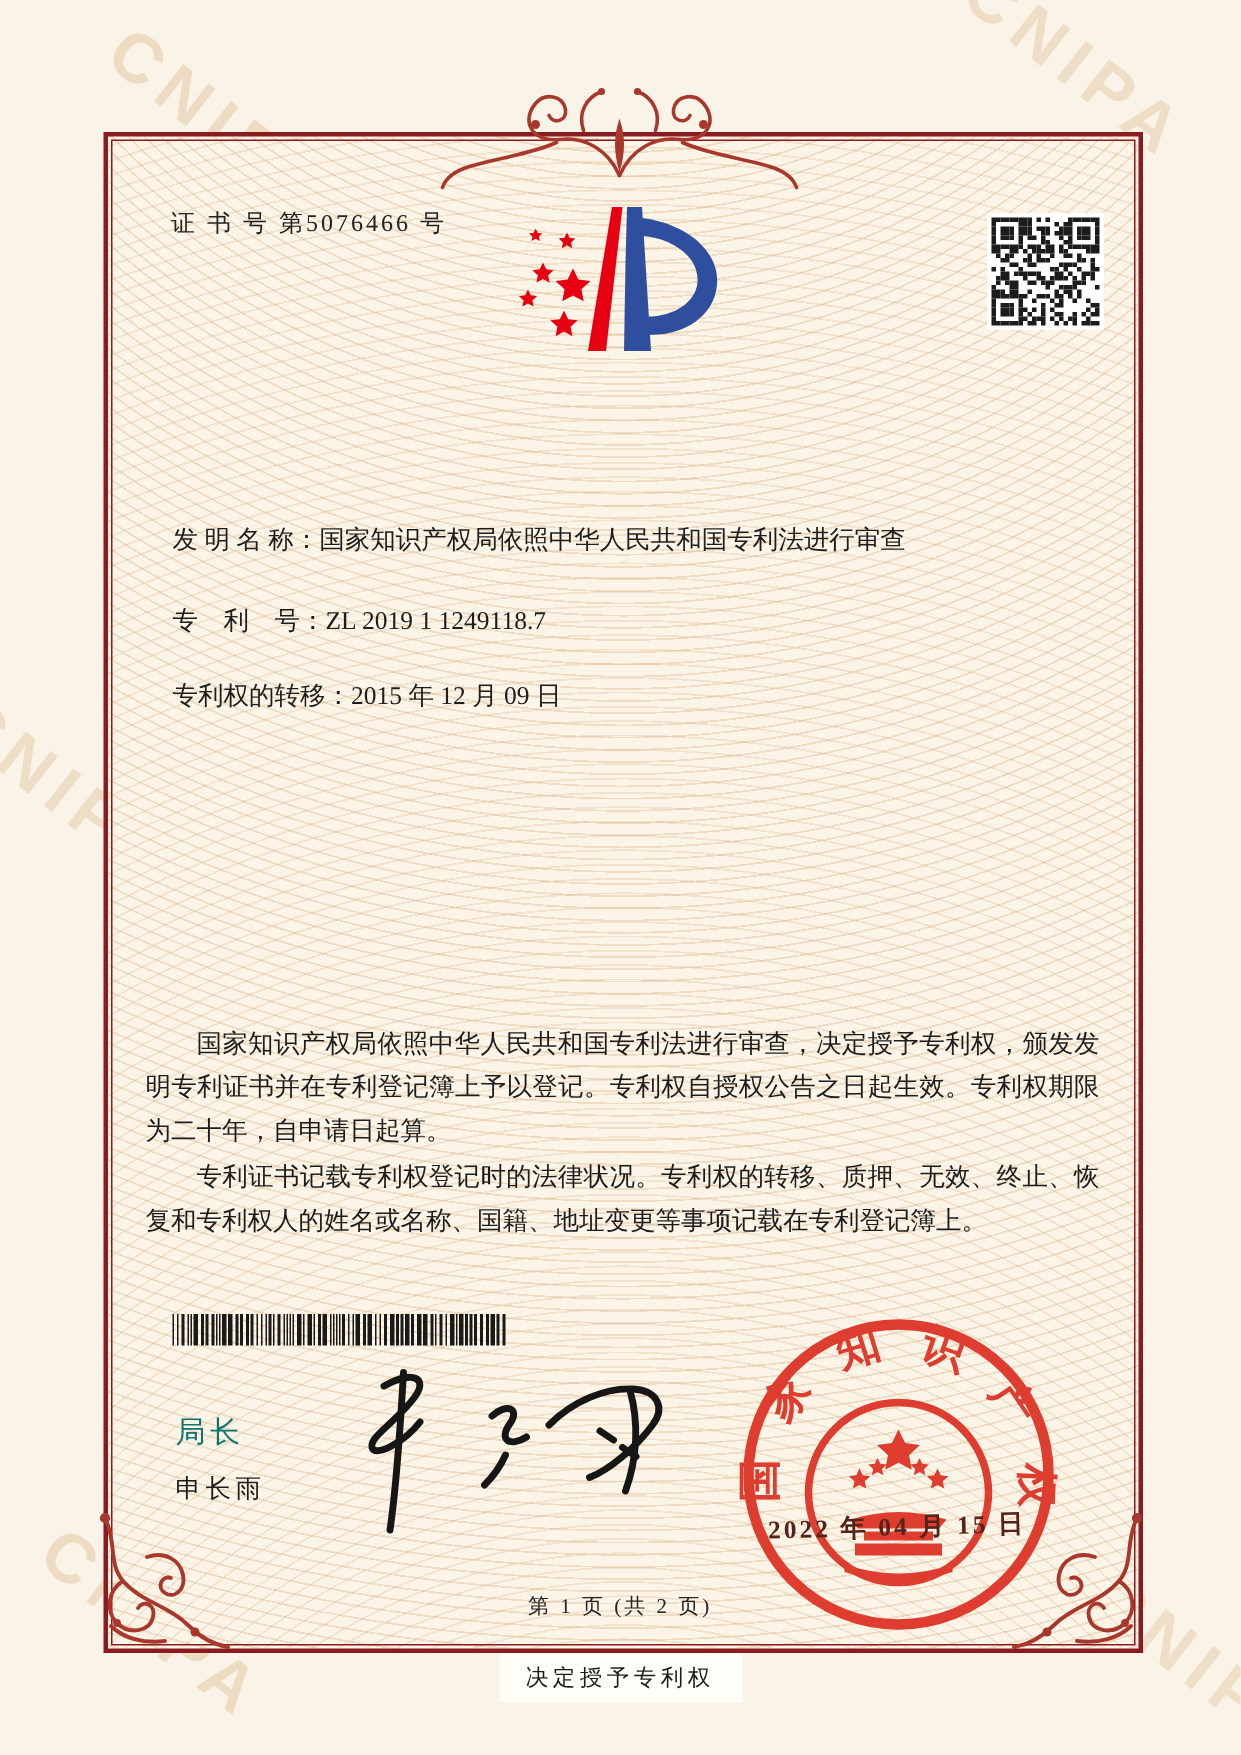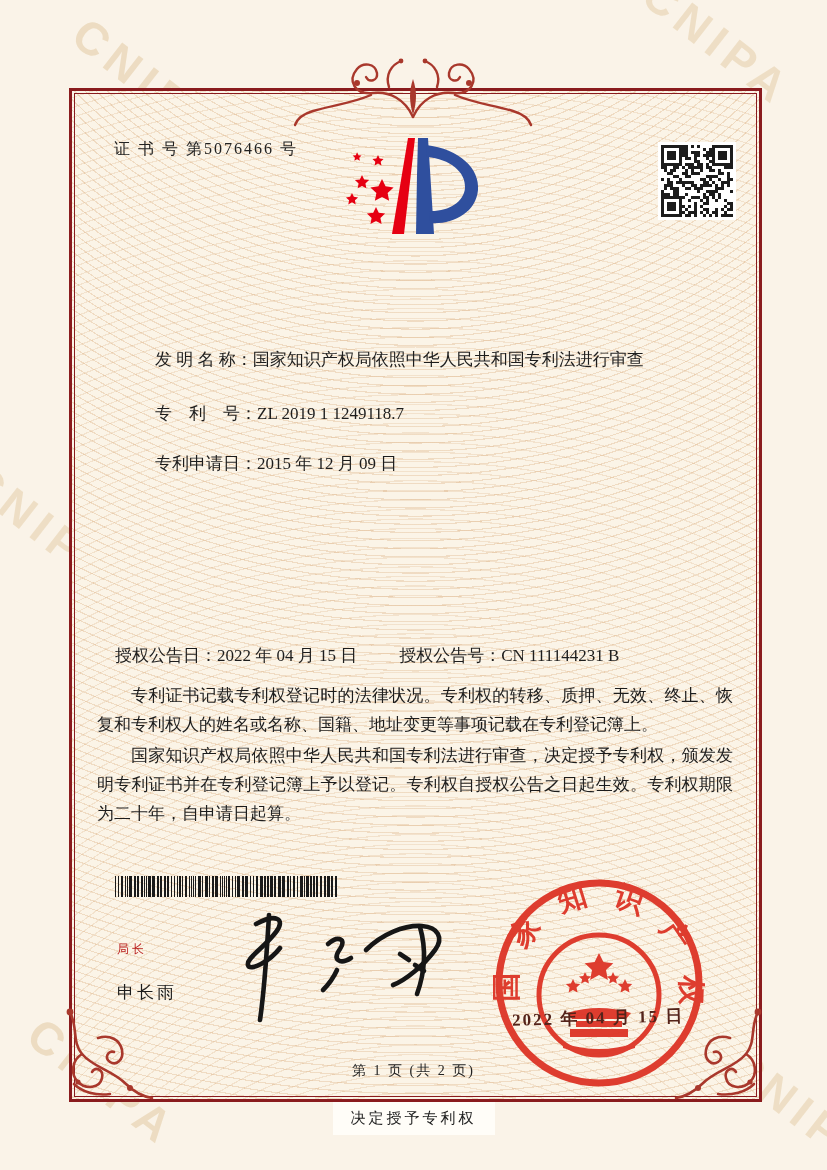--- a/index.html
+++ b/index.html
@@ -29,39 +29,39 @@
   .logo{position:absolute;left:338px;top:135px;width:144px;height:102px;}
   .qr-pad{position:absolute;left:658px;top:142px;width:72px;height:72px;background:#fff;padding:3px;box-sizing:content-box;}
   .qr{width:72px;height:72px;display:grid;grid-template-columns:repeat(24,1fr);grid-template-rows:repeat(24,1fr);}
   .qr i{display:block;}
   .qr i.d{background:#1c1c1c;}
   .title{position:absolute;left:0;top:247px;width:100%;text-align:center;
          font-size:38px;font-weight:bold;color:#111;letter-spacing:18px;text-indent:18px;}
 
   
   .fields{position:absolute;left:115px;top:349px;width:604px;font-size:17px;color:#1d1d1d;line-height:22px;}
-  .row{display:flex;margin-bottom:26px;align-items:flex-start;margin-left:40px;}
+  .row{display:flex;margin-bottom:26px;align-items:flex-start;}
   .row:first-child{margin-bottom:30px;}
   .row .lbl{white-space:pre;flex:0 0 auto;}
   .row .val{white-space:pre-line;flex:1 1 auto;line-height:26px;margin-top:-2px;}
   .grant-row{position:absolute;left:115px;top:644px;width:620px;font-size:17px;color:#1d1d1d;display:flex;}
   .grant-row .pair2{margin-left:42px;}
   .grant-row .lbl{white-space:pre;}
 
   
   .paras{position:absolute;left:97px;top:681px;width:636px;font-size:17px;color:#1c1c1c;}
   .paras p{margin:0 0 2px 0;text-indent:2em;text-align:justify;line-height:29px;}
 
   
   .barcode{position:absolute;left:115px;top:876px;width:228px;height:21px;font-size:0;white-space:nowrap;}
   .barcode i{display:inline-block;height:100%;background:#1a1a1a;}
   .barcode s{display:inline-block;height:100%;}
 
   
-  .signer-title{position:absolute;left:117px;top:941px;font-size:12px;letter-spacing:3px;color:#b91c1c;
+  .signer-title{position:absolute;left:117px;top:941px;font-size:20px;letter-spacing:3px;color:#0f766e;
                 font-family:"Liberation Sans","DejaVu Sans",sans-serif;}
   .signer-name{position:absolute;left:117px;top:981px;font-size:17px;letter-spacing:3px;color:#1c1c1c;
                font-family:"Liberation Sans","DejaVu Sans",sans-serif;}
   .signature{position:absolute;left:216px;top:908px;width:232px;height:118px;}
 
   
   .seal{position:absolute;left:493px;top:877px;width:212px;height:212px;opacity:.95;}
   .seal-date{position:absolute;left:512px;top:1006px;width:210px;font-size:17px;font-weight:bold;
              letter-spacing:2px;color:#54231a;transform:rotate(-1.5deg);}
 
@@ -731,39 +731,31 @@
         <span class="val">国家知识产权局依照中华人民共和国专利法进行审查</span>
     </div>
 
 
     <div class="row">
       <span class="lbl">专　利　号：</span>
         <span class="val">ZL 2019 1 1249118.7</span>
     </div>
 
     <div class="row">
-      <span class="lbl">专利申请日：</span>
+      <span class="lbl">专利权的转移：</span>
         <span class="val">2015 年 12 月 09 日</span>
     </div>
 
 
   </div>
 
-  <div class="grant-row">
-    <span class="pair1">
-      <span class="lbl">授权公告日：</span><span>2022 年 04 月 15 日</span>
-    </span>
-    <span class="pair2">
-      <span class="lbl">授权公告号：</span><span>CN 111144231 B</span>
-    </span>
-  </div>
 
   <div class="paras">
+    <p>国家知识产权局依照中华人民共和国专利法进行审查，决定授予专利权，颁发发明专利证书并在专利登记簿上予以登记。专利权自授权公告之日起生效。专利权期限为二十年，自申请日起算。</p>
     <p>专利证书记载专利权登记时的法律状况。专利权的转移、质押、无效、终止、恢复和专利权人的姓名或名称、国籍、地址变更等事项记载在专利登记簿上。</p>
-    <p>国家知识产权局依照中华人民共和国专利法进行审查，决定授予专利权，颁发发明专利证书并在专利登记簿上予以登记。专利权自授权公告之日起生效。专利权期限为二十年，自申请日起算。</p>
   </div>
 
   <div class="barcode" id="barcode"><i style="width: 1px;"></i><s style="width: 2px;"></s><i style="width: 1px;"></i><s style="width: 2px;"></s><i style="width: 2px;"></i><s style="width: 2px;"></s><i style="width: 1px;"></i><s style="width: 1px;"></s><i style="width: 1px;"></i><s style="width: 1px;"></s><i style="width: 3px;"></i><s style="width: 2px;"></s><i style="width: 2px;"></i><s style="width: 1px;"></s><i style="width: 2px;"></i><s style="width: 2px;"></s><i style="width: 2px;"></i><s style="width: 1px;"></s><i style="width: 1px;"></i><s style="width: 1px;"></s><i style="width: 1px;"></i><s style="width: 1px;"></s><i style="width: 3px;"></i><s style="width: 1px;"></s><i style="width: 3px;"></i><s style="width: 2px;"></s><i style="width: 2px;"></i><s style="width: 1px;"></s><i style="width: 2px;"></i><s style="width: 2px;"></s><i style="width: 2px;"></i><s style="width: 1px;"></s><i style="width: 2px;"></i><s style="width: 2px;"></s><i style="width: 1px;"></i><s style="width: 2px;"></s><i style="width: 1px;"></i><s style="width: 2px;"></s><i style="width: 1px;"></i><s style="width: 1px;"></s><i style="width: 2px;"></i><s style="width: 1px;"></s><i style="width: 1px;"></i><s style="width: 2px;"></s><i style="width: 2px;"></i><s style="width: 2px;"></s><i style="width: 1px;"></i><s style="width: 1px;"></s><i style="width: 1px;"></i><s style="width: 1px;"></s><i style="width: 1px;"></i><s style="width: 1px;"></s><i style="width: 1px;"></i><s style="width: 2px;"></s><i style="width: 3px;"></i><s style="width: 1px;"></s><i style="width: 1px;"></i><s style="width: 2px;"></s><i style="width: 3px;"></i><s style="width: 1px;"></s><i style="width: 1px;"></i><s style="width: 2px;"></s><i style="width: 2px;"></i><s style="width: 1px;"></s><i style="width: 3px;"></i><s style="width: 2px;"></s><i style="width: 1px;"></i><s style="width: 1px;"></s><i style="width: 1px;"></i><s style="width: 1px;"></s><i style="width: 1px;"></i><s style="width: 1px;"></s><i style="width: 1px;"></i><s style="width: 1px;"></s><i style="width: 2px;"></i><s style="width: 2px;"></s><i style="width: 1px;"></i><s style="width: 2px;"></s><i style="width: 1px;"></i><s style="width: 1px;"></s><i style="width: 3px;"></i><s style="width: 2px;"></s><i style="width: 2px;"></i><s style="width: 1px;"></s><i style="width: 3px;"></i><s style="width: 2px;"></s><i style="width: 1px;"></i><s style="width: 2px;"></s><i style="width: 1px;"></i><s style="width: 2px;"></s><i style="width: 2px;"></i><s style="width: 2px;"></s><i style="width: 3px;"></i><s style="width: 1px;"></s><i style="width: 2px;"></i><s style="width: 1px;"></s><i style="width: 2px;"></i><s style="width: 1px;"></s><i style="width: 3px;"></i><s style="width: 1px;"></s><i style="width: 2px;"></i><s style="width: 2px;"></s><i style="width: 3px;"></i><s style="width: 1px;"></s><i style="width: 3px;"></i><s style="width: 2px;"></s><i style="width: 2px;"></i><s style="width: 1px;"></s><i style="width: 1px;"></i><s style="width: 2px;"></s><i style="width: 2px;"></i><s style="width: 2px;"></s><i style="width: 1px;"></i><s style="width: 2px;"></s><i style="width: 3px;"></i><s style="width: 1px;"></s><i style="width: 1px;"></i><s style="width: 1px;"></s><i style="width: 3px;"></i><s style="width: 1px;"></s><i style="width: 2px;"></i><s style="width: 1px;"></s><i style="width: 2px;"></i><s style="width: 1px;"></s><i style="width: 2px;"></i><s style="width: 2px;"></s><i style="width: 2px;"></i><s style="width: 2px;"></s><i style="width: 2px;"></i><s style="width: 1px;"></s><i style="width: 3px;"></i><s style="width: 1px;"></s><i style="width: 2px;"></i><s style="width: 2px;"></s><i style="width: 2px;"></i><s style="width: 2px;"></s></div>
 
   <div class="signer-title">局长</div>
   <div class="signer-name">申长雨</div>
   <svg class="signature" viewBox="0 0 232 118">
     <g fill="none" stroke="#161616" stroke-width="4.6" stroke-linecap="round" stroke-linejoin="round">
       <path d="M40,16 C60,5 70,11 60,24 C48,40 30,50 32,57 C34,64 54,53 64,40"></path>
       <path d="M53,7 C51,40 49,78 44,112"></path>

